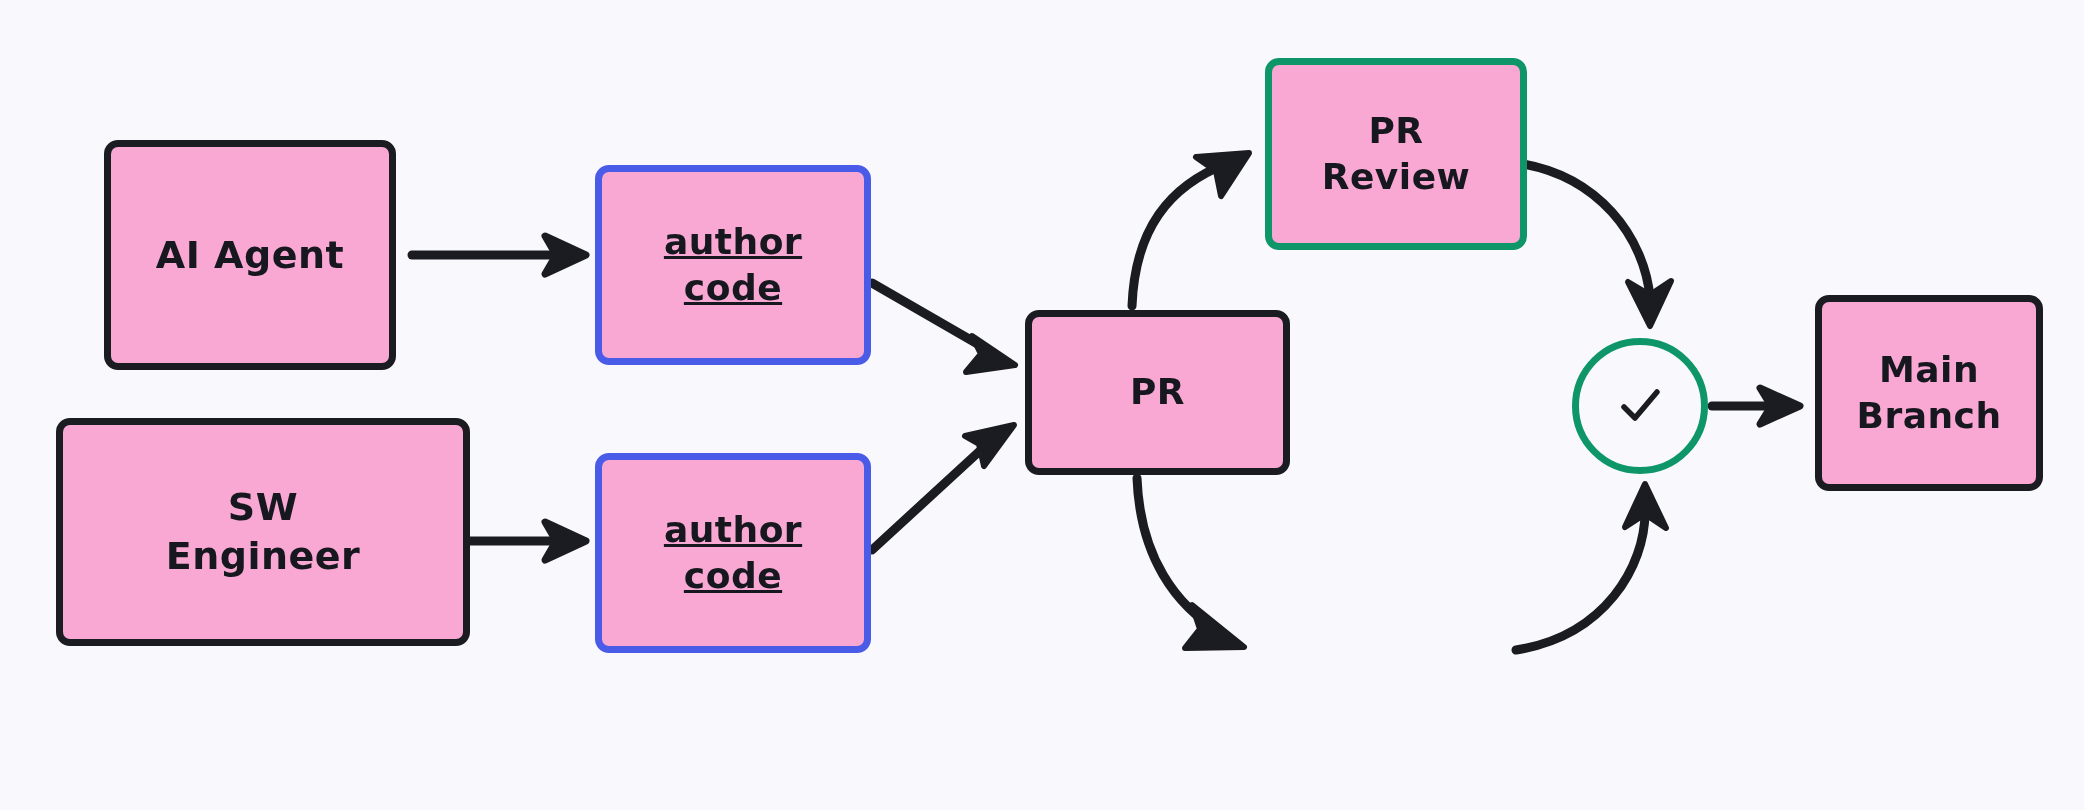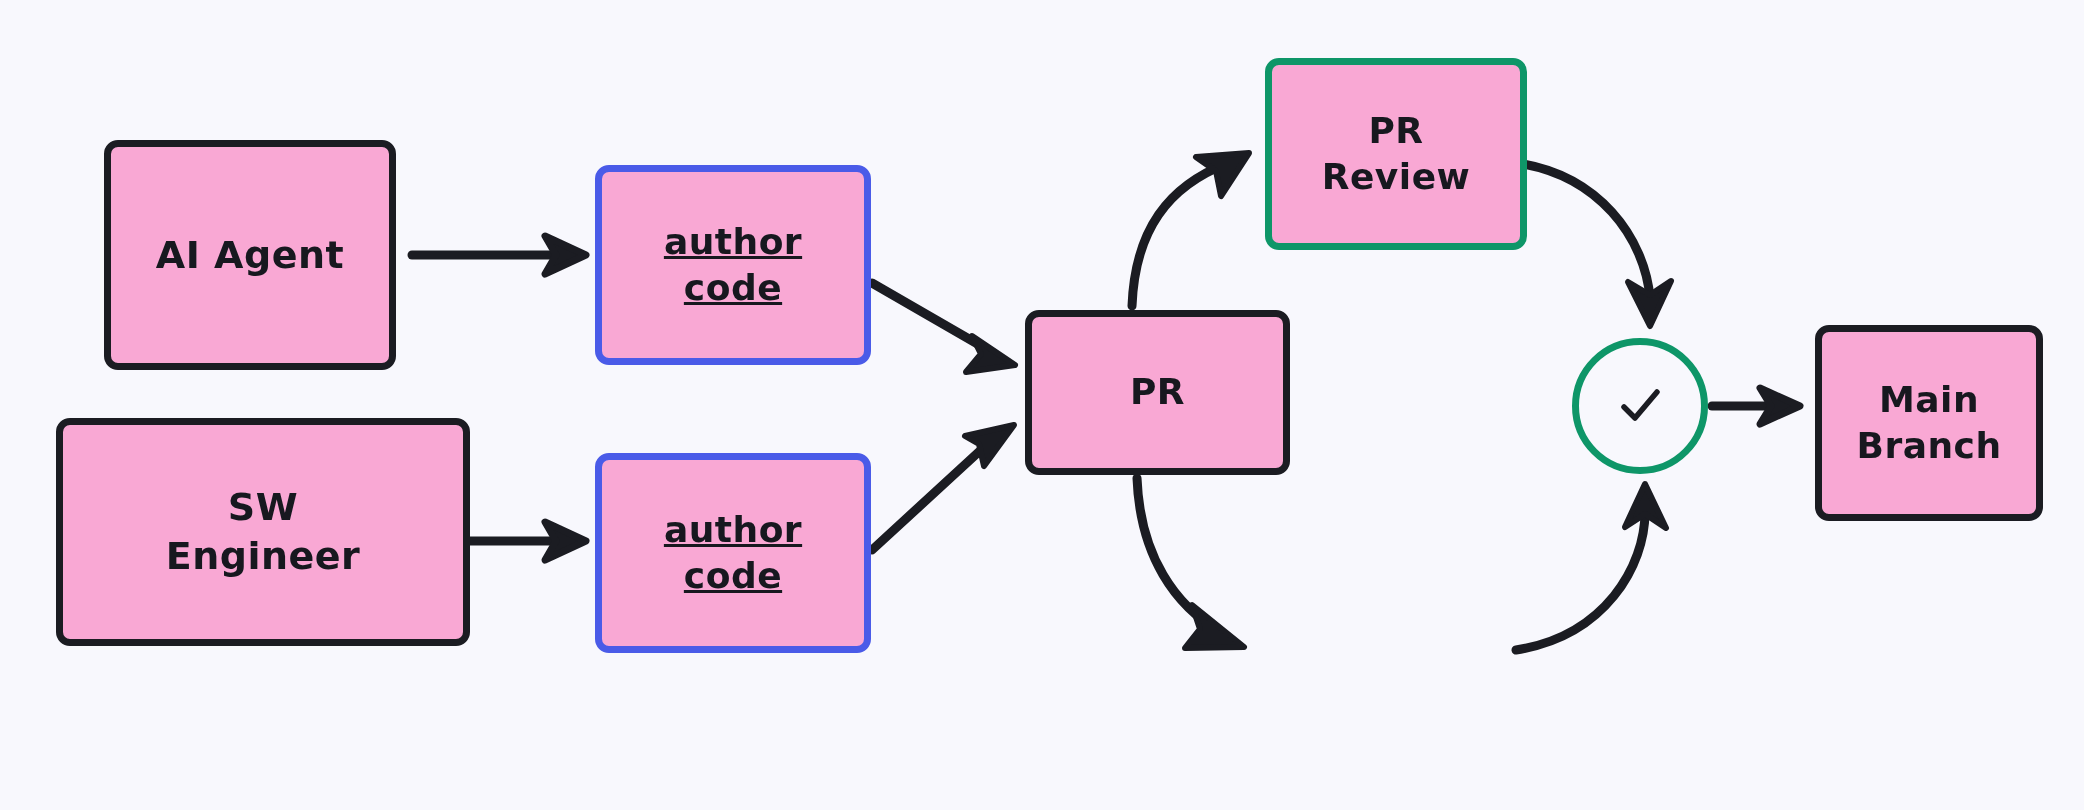--- a/index.html
+++ b/index.html
@@ -155,18 +155,18 @@
 Review</span>
   </div>
 
 
   <div class="check-node" style="left:1572px; top:338px; width:136px; height:136px;">
     <svg class="check-glyph" viewBox="0 0 56 56" xmlns="http://www.w3.org/2000/svg">
       <path d="M 12 29 L 23 40 L 45 14" stroke="#1b1c22" stroke-width="5.5" fill="none" stroke-linecap="round" stroke-linejoin="round"></path>
     </svg>
   </div>
 
-  <div class="node node-dark" style="left:1815px; top:325px; width:228px; height:196px; font-size:36px;">
+  <div class="node node-dark" style="left:1815px; top:295px; width:228px; height:196px; font-size:36px;">
     <span class="node-label">Main
 Branch</span>
   </div>
 
 </div>
 
 </body></html>

